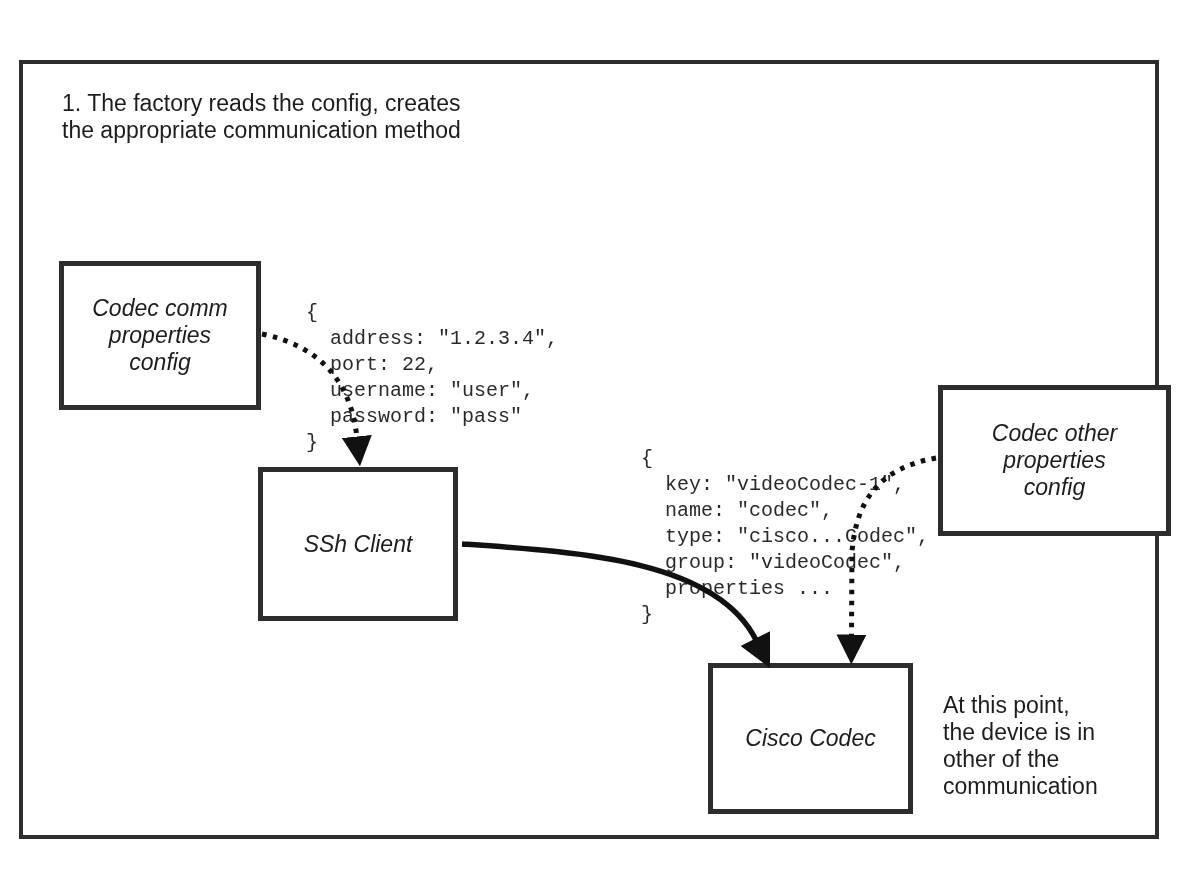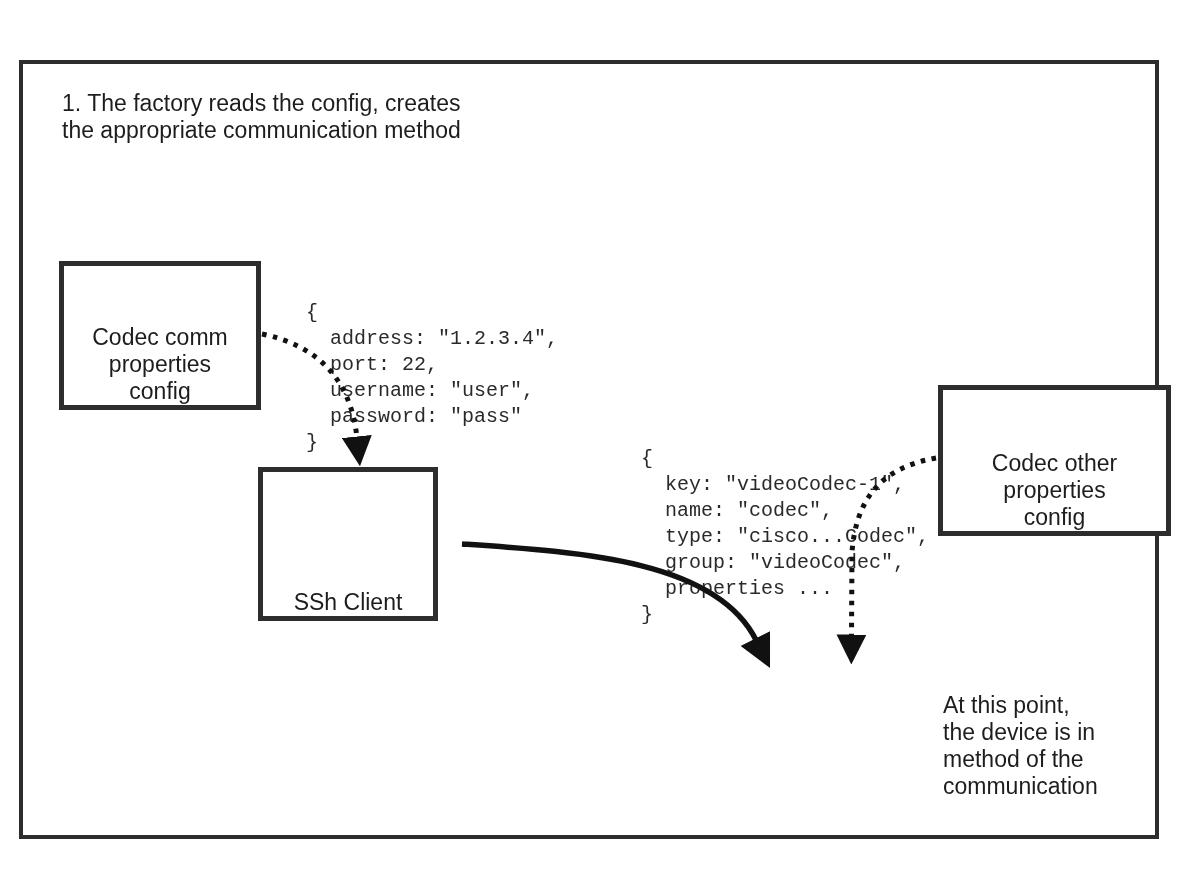--- a/index.html
+++ b/index.html
@@ -34,30 +34,31 @@
     color: #1d1d1d;
   }
   .note-step1 { left: 62px;  top: 90px;  }
   .note-step2 { left: 668px; top: 93px;  }
   .note-closing { left: 943px; top: 692px; }
   .dbox {
     position: absolute;
     border: 5px solid #2d2d2d;
     background: #ffffff;
     display: flex;
-    align-items: flex-end;
+    align-items: center;
     justify-content: center;
     text-align: center;
     white-space: pre-line;
     font-size: 23px;
     line-height: 27px;
     box-sizing: border-box;
+    font-style: italic;
   }
   .box-comm  { left: 59px;  top: 261px; width: 202px; height: 149px; }
-  .box-ssh   { left: 258px; top: 467px; width: 180px; height: 154px; }
+  .box-ssh   { left: 258px; top: 467px; width: 200px; height: 154px; }
   .box-other { left: 938px; top: 385px; width: 233px; height: 151px; }
   .box-cisco { left: 708px; top: 663px; width: 205px; height: 151px; }
   .code {
     position: absolute;
     margin: 0;
     font-family: "Liberation Mono", monospace;
     font-size: 20px;
     line-height: 26px;
     color: #2a2a2a;
     white-space: pre;
@@ -106,24 +107,27 @@
   group: "videoCodec",
   properties ...
 }</pre>
 
   <div class="dbox box-other">
     <span>Codec other
 properties
 config</span>
   </div>
 
+  <div class="dbox box-cisco">
+    <span>Cisco Codec</span>
+  </div>
 
   <div class="note note-closing">At this point,
 the device is in
-method of the
+other of the
 communication</div>
 
   <svg class="arrow-layer" width="1200" height="880" viewBox="0 0 1200 880">
     <defs>
       <marker id="ah" viewBox="0 0 10 10" refX="0.5" refY="5" markerWidth="6" markerHeight="6" orient="auto">
         <path d="M 0 0 L 10 5 L 0 10 Z" fill="#111111"></path>
       </marker>
     </defs>
 
     <path d="M 262 334 Q 348 352 357 438" fill="none" stroke="#111111" stroke-width="5" stroke-dasharray="4.5 6.5" marker-end="url(#ah)"></path>

